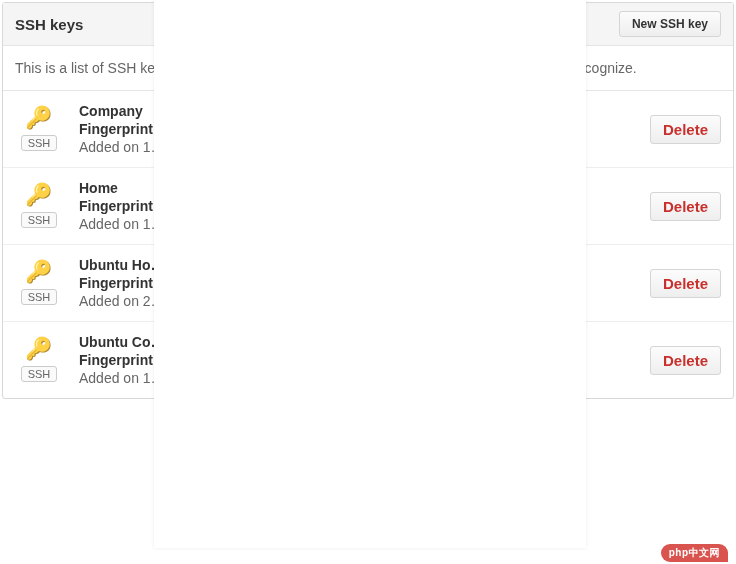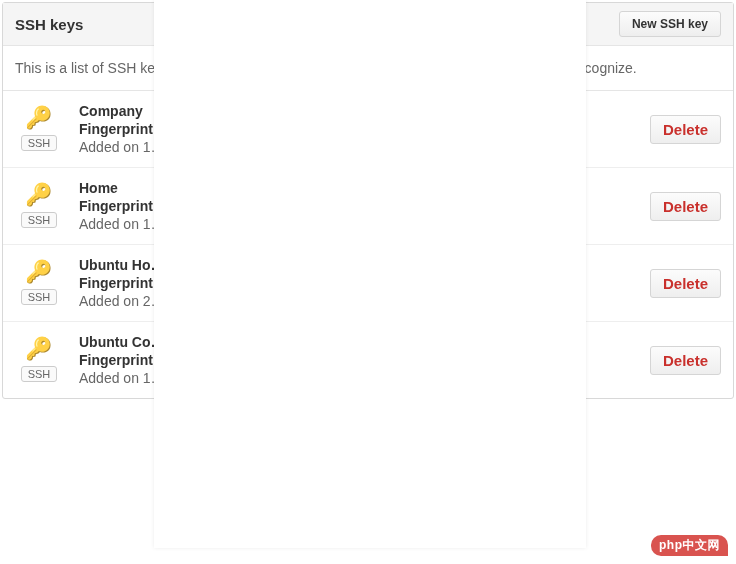--- a/index.html
+++ b/index.html
@@ -143,25 +143,25 @@
       position: absolute;
       top: 0;
       left: 154px;
       width: 432px;
       height: 548px;
       background: #fff;
       box-shadow: 0 0 4px rgba(0,0,0,0.08);
     }
     .logo-badge {
       position: absolute;
-      bottom: 8px;
+      bottom: 2px;
       right: 8px;
       background: #d9534f;
       color: #fff;
-      font-size: 12px;
+      font-size: 10px;
       font-weight: 700;
       padding: 2px 8px;
       border-radius: 10px 10px 0 10px;
       letter-spacing: 0.5px;
     }
   </style>
 </head>
 <body>
 
 <div class="panel">

